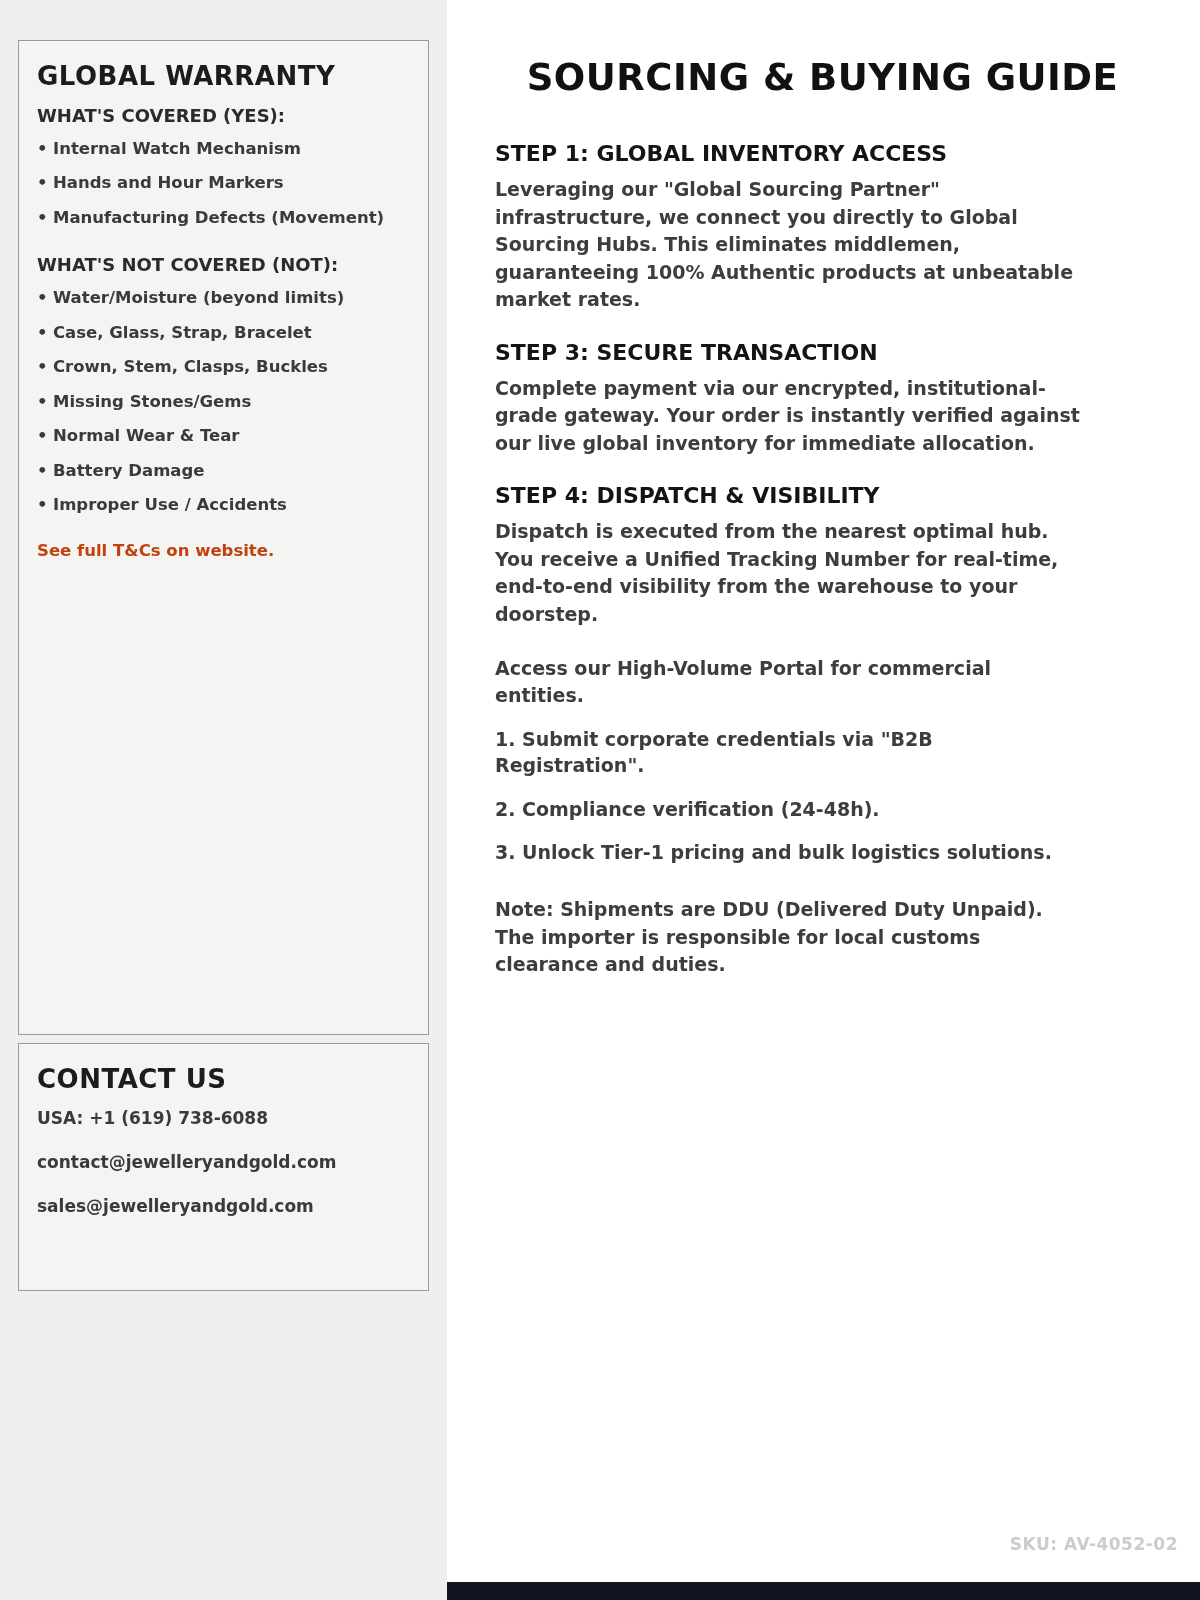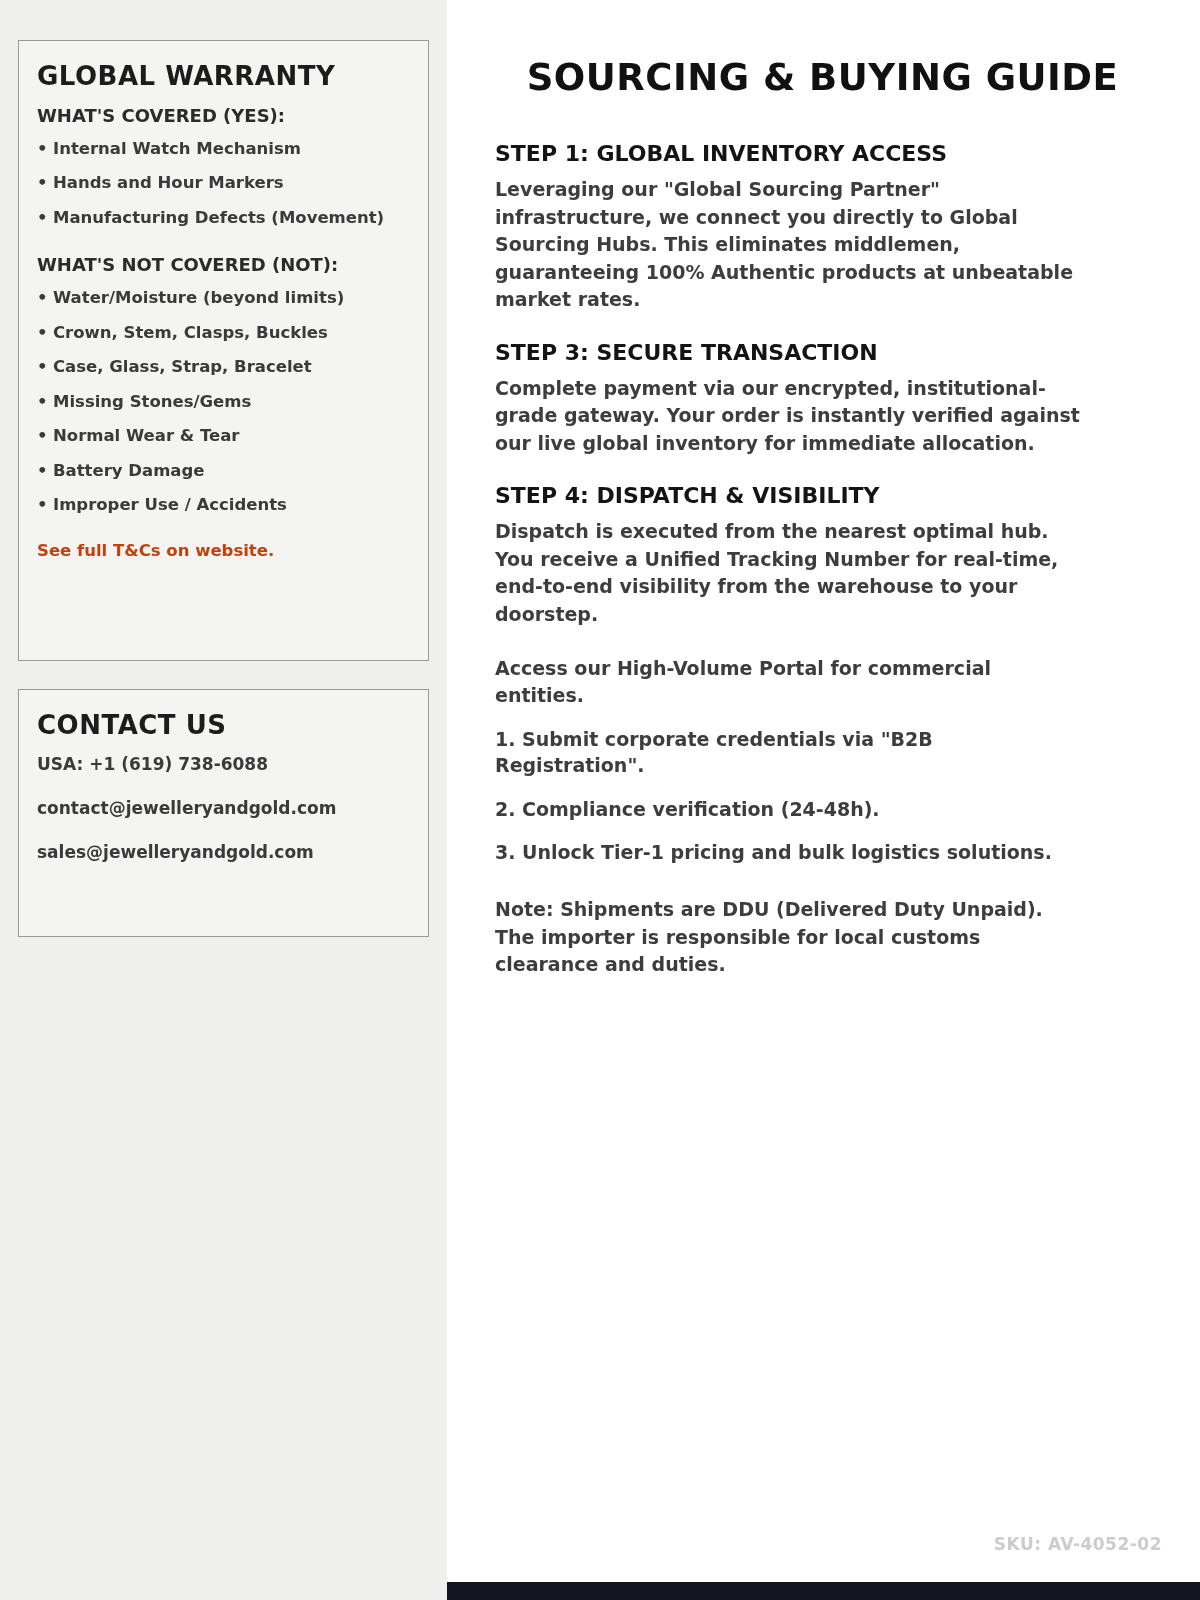--- a/index.html
+++ b/index.html
@@ -21,21 +21,21 @@
     height: 100%;
     background: #efefed;
     padding: 40px 18px 0 18px;
     flex-shrink: 0;
   }
   .side-box {
     background: #f4f4f2;
     border: 1px solid #9a9a9a;
     padding: 20px 18px;
   }
-  .box-warranty { height: 621px; margin-bottom: 28px; }
+  .box-warranty { height: 995px; margin-bottom: 8px; }
   .box-terms    { height: 345px; margin-bottom: 16px; }
   .box-contact  { height: 248px; }
 
   .side-title {
     font-size: 26px;
     font-weight: bold;
     color: #1c1c1c;
     letter-spacing: 0.5px;
     margin-bottom: 14px;
   }
@@ -133,21 +133,21 @@
   .b2b-note {
     font-size: 19px;
     font-weight: 600;
     color: #3d3d3d;
     line-height: 1.45;
     width: 560px;
     margin-top: 30px;
   }
   .sku {
     position: absolute;
-    right: 38px;
+    right: 22px;
     bottom: 46px;
     font-size: 17px;
     font-weight: bold;
     color: #cccccc;
     letter-spacing: 0.5px;
   }
   .footer-strip {
     position: absolute;
     left: 0;
     right: 0;
@@ -169,22 +169,22 @@
       <div class="side-subtitle">WHAT'S COVERED (YES):</div>
       <div class="bullet-list">
         <div class="bullet-item">Internal Watch Mechanism</div>
         <div class="bullet-item">Hands and Hour Markers</div>
         <div class="bullet-item">Manufacturing Defects (Movement)</div>
       </div>
 
       <div class="side-subtitle">WHAT'S NOT COVERED (NOT):</div>
       <div class="bullet-list">
         <div class="bullet-item">Water/Moisture (beyond limits)</div>
+        <div class="bullet-item">Case, Glass, Strap, Bracelet</div>
         <div class="bullet-item">Crown, Stem, Clasps, Buckles</div>
-        <div class="bullet-item">Case, Glass, Strap, Bracelet</div>
         <div class="bullet-item">Missing Stones/Gems</div>
         <div class="bullet-item">Normal Wear &amp; Tear</div>
         <div class="bullet-item">Battery Damage</div>
         <div class="bullet-item">Improper Use / Accidents</div>
       </div>
 
       <div class="side-footnote">See full T&amp;Cs on website.</div>
     </div>
 
 

